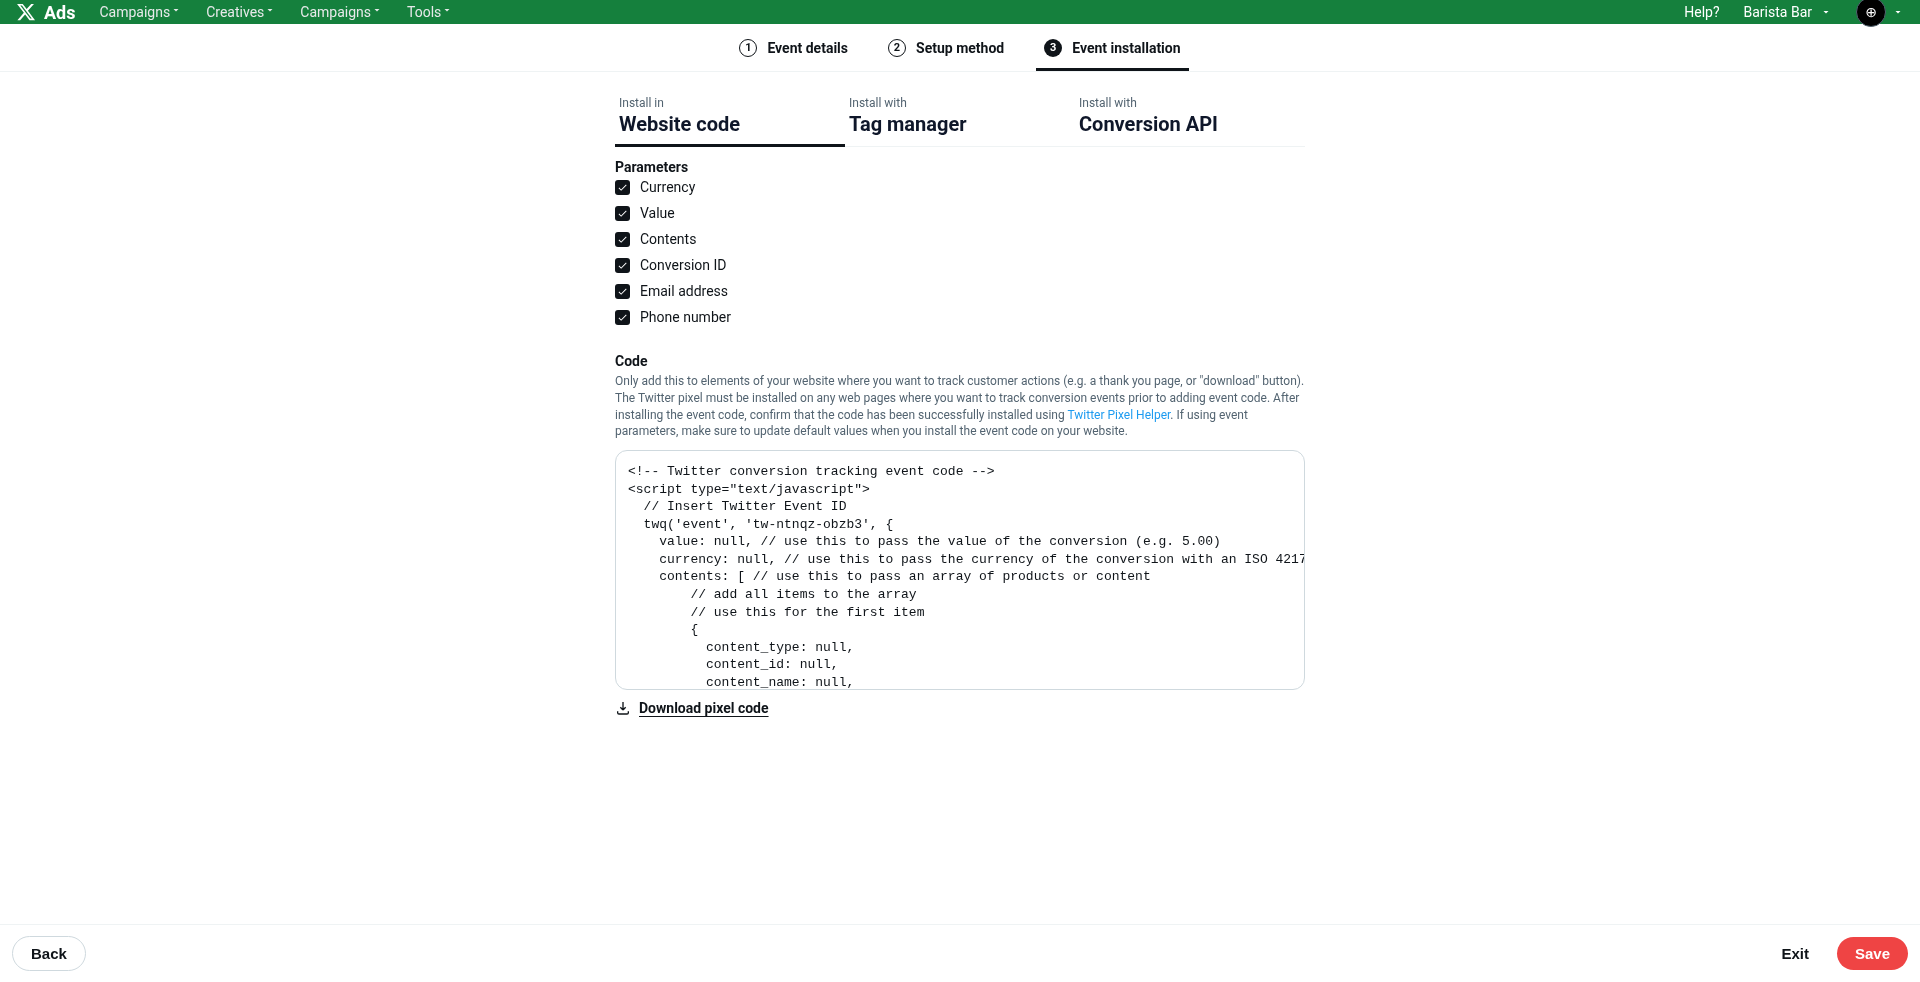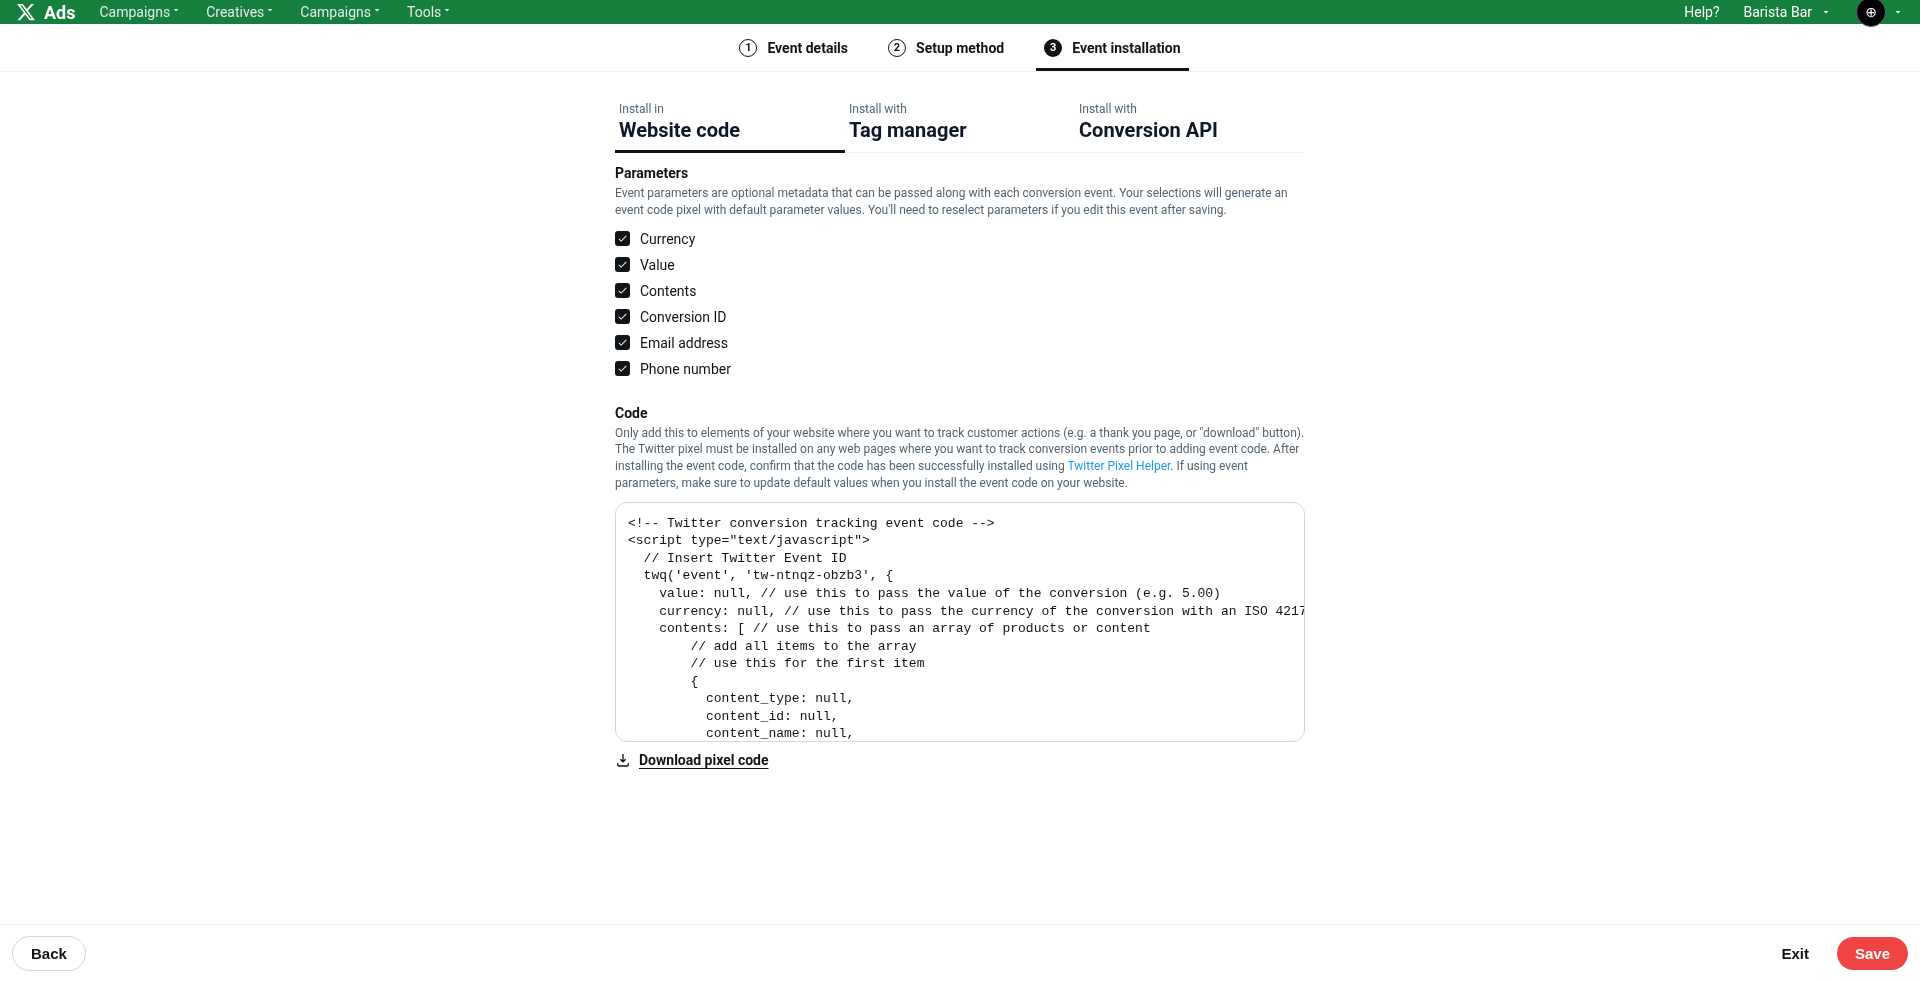--- a/index.html
+++ b/index.html
@@ -160,21 +160,21 @@
     
     
     .main-content {
       flex: 1;
       overflow-y: auto;
       padding: 24px 0;
     }
     
     .content-inner {
       max-width: 690px;
-      margin: 6px auto;
+      margin: 0 auto;
     }
     
     
     .install-tabs {
       display: flex;
       border-bottom: 1px solid #eff3f4;
       margin-bottom: 12px;
     }
     
     .install-tab {
@@ -432,21 +432,20 @@
         <span class="install-tab-label">Install with</span>
         <span class="install-tab-title">Tag manager</span>
       </div>
       <div class="install-tab">
         <span class="install-tab-label">Install with</span>
         <span class="install-tab-title">Conversion API</span>
       </div>
     </div>
 
     <div class="section-title">Parameters</div>
-    <div class="section-desc">Event parameters are optional metadata that can be passed along with each conversion event. Your selections will generate an event code pixel with default parameter values. You'll need to reselect parameters if you edit this event after saving.</div>
 
     <div class="checkbox-list">
       <label class="checkbox-row">
         <span class="checkbox">
             <svg viewBox="0 0 24 24">
               <path d="M9 16.17L4.83 12l-1.42 1.41L9 19 21 7l-1.41-1.41z"></path>
             </svg>
           </span>
         <span class="checkbox-label">Currency</span>
       </label>

